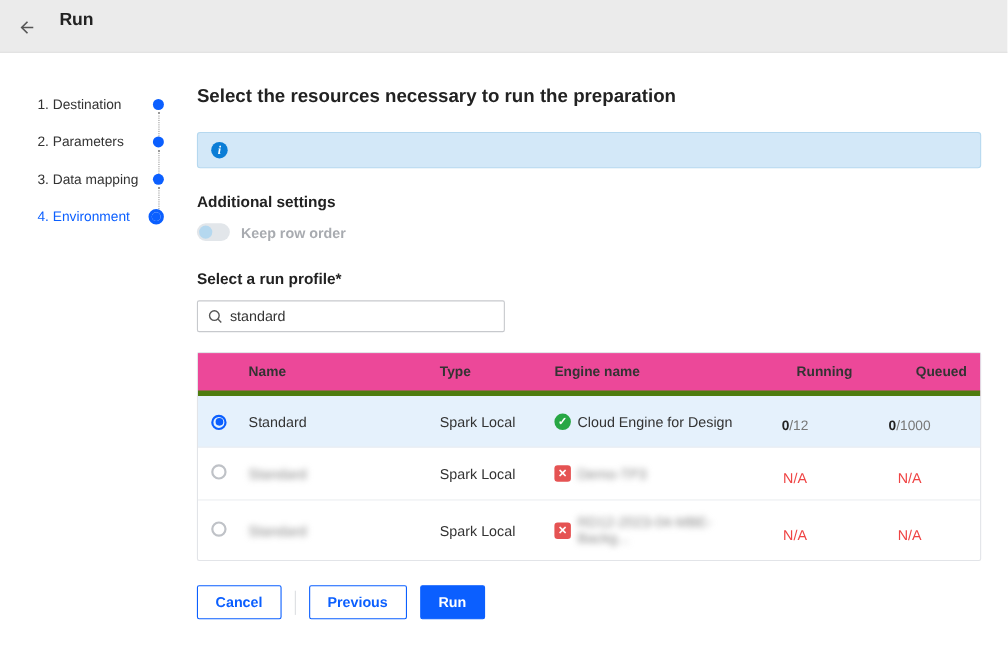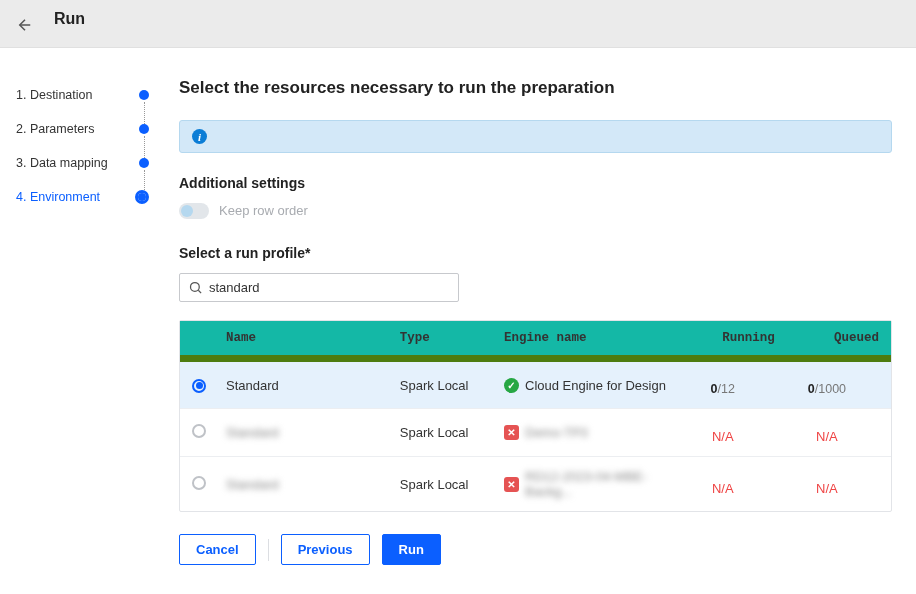--- a/index.html
+++ b/index.html
@@ -6,47 +6,47 @@
 body { font-family: -apple-system, BlinkMacSystemFont, "Segoe UI", Arial, sans-serif; font-size: 13px; color: #333; background: #fff; }
 
 .header { background: #ebebeb; padding: 10px 16px; display: flex; align-items: flex-start; gap: 20px; border-bottom: 1px solid #e0e0e0; }
 .back-btn { margin-top: 6px; cursor: pointer; color: #555; }
 .header-text h1 { font-size: 16px; font-weight: 600; color: #222; margin-bottom: 2px; }
 .prep-line { font-size: 12px; color: #666; display: flex; align-items: center; gap: 4px; }
 .blurred { filter: blur(3px); color: #888; background: rgba(0,0,0,0.05); padding: 0 4px; border-radius: 2px; }
 
 .content { display: flex; padding-top: 30px; }
 
-.stepper { width: 155px; padding-left: 16px; }
+.stepper { width: 155px; padding-left: 34px; }
 .step { display: flex; align-items: center; justify-content: space-between; position: relative; padding: 10px 0; font-size: 12.5px; color: #333; cursor: pointer; }
 .step-dot { width: 10px; height: 10px; border-radius: 50%; background: #0b5fff; margin-right: 6px; position: relative; z-index: 2; }
 .step.active .step-label { color: #0b5fff; }
 .step.active .step-dot { width: 14px; height: 14px; border: 3px solid #0b5fff; background: #fff; box-shadow: inset 0 0 0 4px #0b5fff; }
 .step-line { position: absolute; right: 10px; top: 24px; bottom: -20px; border-right: 1px dotted #999; z-index: 1; }
 .step:last-child .step-line { display: none; }
 
 .main { flex: 1; padding: 0 24px 24px 24px; }
 .page-title { font-size: 17px; font-weight: 600; margin-bottom: 22px; color: #222; }
 
 .info-banner { background: #d3e8f8; border: 1px solid #b5d8ef; border-radius: 3px; padding: 8px 12px; display: flex; align-items: center; gap: 8px; margin-bottom: 22px; font-size: 13px; color: #384048; }
 .info-icon { width: 15px; height: 15px; border-radius: 50%; background: #0b7dd6; color: #fff; display: inline-flex; align-items: center; justify-content: center; font-size: 11px; font-style: italic; font-weight: bold; font-family: Georgia, serif; }
 
 .section-label { font-size: 14px; font-weight: 600; margin-bottom: 12px; color: #222; }
 
-.toggle-row { display: flex; align-items: flex-start; gap: 10px; margin-bottom: 26px; }
+.toggle-row { display: flex; align-items: flex-end; gap: 10px; margin-bottom: 26px; font-weight: bold; }
 .toggle { width: 30px; height: 16px; background: #e2e6ea; border-radius: 9px; position: relative; cursor: pointer; }
 .toggle-knob { width: 12px; height: 12px; border-radius: 50%; background: #b5d8ef; position: absolute; top: 2px; left: 2px; }
 .toggle-label { color: #a8abb0; font-size: 13px; }
 
 .search-box { display: flex; align-items: center; border: 1px solid #c7c9cd; border-radius: 2px; width: 280px; padding: 6px 8px; gap: 6px; margin-bottom: 18px; }
 .search-box input { border: none; outline: none; font-size: 13px; flex: 1; color: #333; background: transparent; }
 .search-icon { color: #555; }
 
 .table { width: 100%; border: 1px solid #e2e4e8; border-radius: 2px; }
-.thead { display: flex; background: #14b8a6; padding: 10px 12px; font-size: 12.5px; font-weight: 600; color: #333; border-bottom: 7px solid #4d7c0f; font-family: Liberation Mono, monospace; }
+.thead { display: flex; background: #ec4899; padding: 10px 12px; font-size: 12.5px; font-weight: 600; color: #333; border-bottom: 5px solid #4d7c0f; }
 .col-radio { width: 34px; }
 .col-name { flex: 1.4; }
 .col-type { flex: 1; margin-left: 28px; }
 .col-engine { flex: 1.6; display: flex; align-items: center; gap: 6px; }
 .col-running { flex: 1; text-align: right; }
 .col-queued { flex: 1; text-align: right; }
 .row { display: flex; align-items: center; padding: 12px; border-bottom: 1px solid #eceef1; font-size: 13px; cursor: pointer; }
 .row:last-child { border-bottom: none; }
 .row.selected { background: #e5f1fc; }
 .radio { width: 14px; height: 14px; border: 2px solid #bfc2c7; border-radius: 50%; display: inline-block; }

